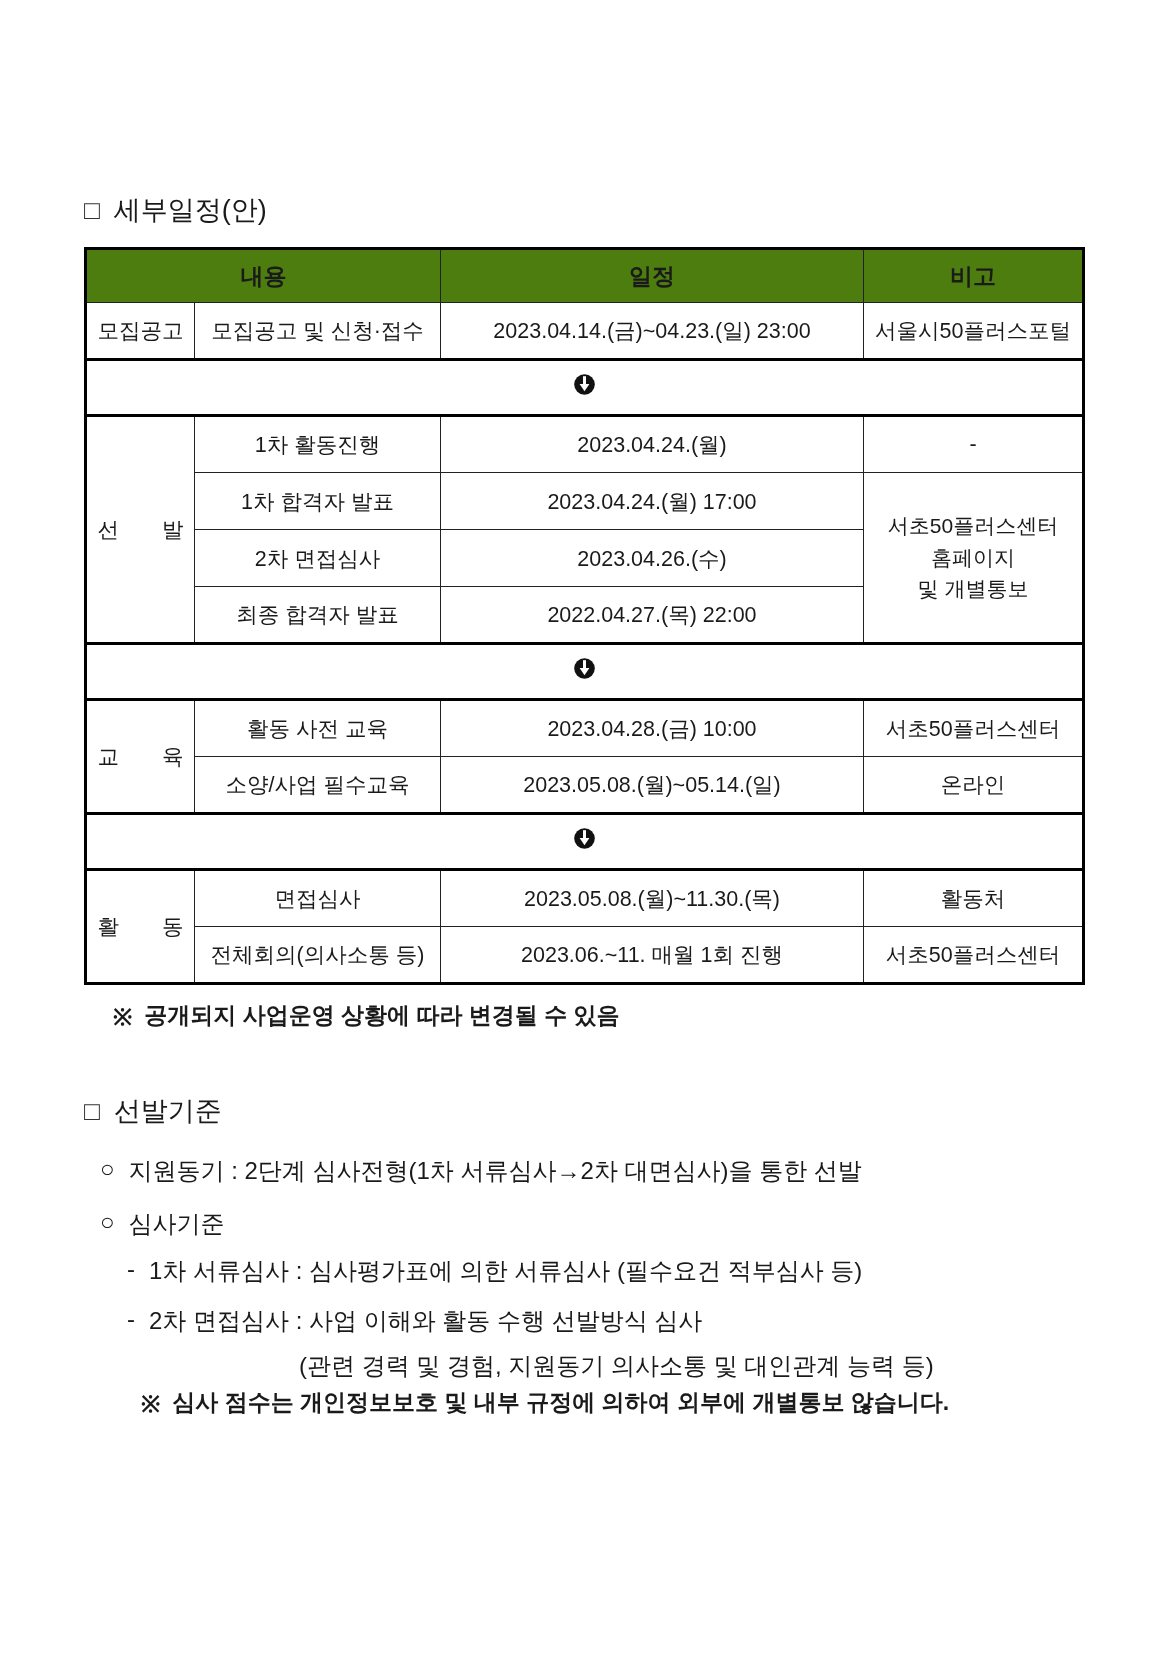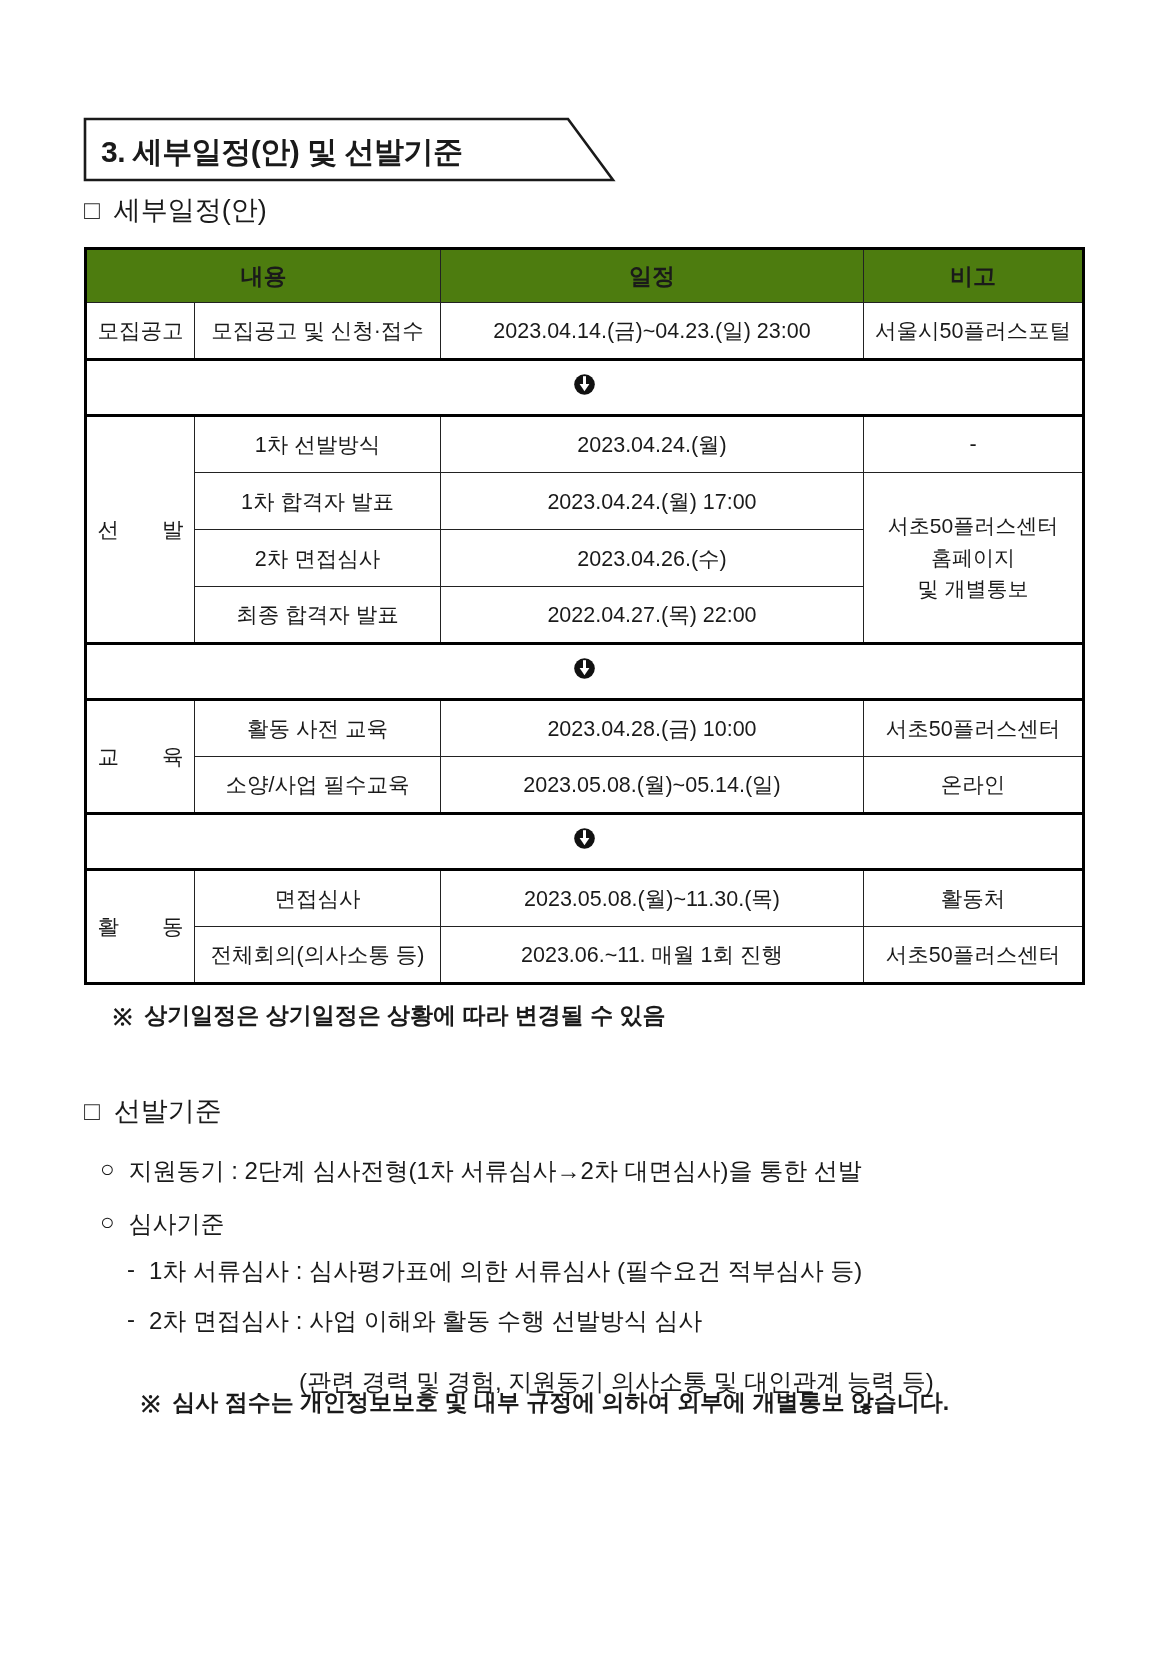--- a/index.html
+++ b/index.html
@@ -33,33 +33,27 @@
   .fn1{left:113px;top:1000px;}
   .fn2{left:141px;top:1387px;}
 
   
   .bullet{position:absolute;font-size:24px;white-space:nowrap;display:flex;}
   .bullet .marker{margin-right:14px;}
   .b1{left:100px;top:1155px;}
   .b2{left:100px;top:1208px;}
   .d1{left:127px;top:1255px;}
   .d2{left:127px;top:1305px;}
-  .cont{left:299px;top:1350px;margin-top:16px;}
+  .cont{left:299px;top:1350px;}
 </style>
 </head>
 <body>
 
 <div class="page">
 
-  <div class="banner">
-    <svg width="548" height="68" viewBox="0 0 548 68">
-      <polygon points="2,3 485,3 530,64 2,64" fill="#ffffff" stroke="#1a1a1a" stroke-width="2.6"></polygon>
-    </svg>
-    <span class="banner-title">3. 세부일정(안) 및 선발기준</span>
-  </div>
 
   <div class="heading h-schedule">
     <span class="marker">□</span>
     <span>세부일정(안)</span>
   </div>
 
   <table class="sched">
     <colgroup>
       <col style="width:109px">
         <col style="width:246px">
@@ -87,21 +81,21 @@
               <circle cx="11.5" cy="11.5" r="10.3" fill="#111"></circle>
               <rect x="10" y="3.2" width="3" height="9" fill="#fff"></rect>
               <polygon points="6.6,11 16.4,11 11.5,18.2" fill="#fff"></polygon>
             </svg>
           </span>
         </td>
       </tr>
 
       <tr class="row">
         <td rowspan="4">선　　발</td>
-        <td>1차 선발방식</td>
+        <td>1차 활동진행</td>
         <td>2023.04.24.(월)</td>
         <td>-</td>
       </tr>
       <tr class="row">
         <td>1차 합격자 발표</td>
         <td>2023.04.24.(월) 17:00</td>
         <td rowspan="3" class="note-multiline">서초50플러스센터
 홈페이지
 및 개별통보</td>
       </tr>
@@ -159,21 +153,21 @@
       <tr class="row">
         <td>전체회의(의사소통 등)</td>
         <td>2023.06.~11. 매월 1회 진행</td>
         <td>서초50플러스센터</td>
       </tr>
     </tbody>
   </table>
 
   <div class="fn fn1">
     <span class="marker">※</span>
-    <span>상기일정은 상기일정은 상황에 따라 변경될 수 있음</span>
+    <span>공개되지 사업운영 상황에 따라 변경될 수 있음</span>
   </div>
 
   <div class="heading h-criteria">
     <span class="marker">□</span>
     <span>선발기준</span>
   </div>
 
   <div class="bullet b1">
     <span class="marker">○</span>
     <span>지원동기 : 2단계 심사전형(1차 서류심사→2차 대면심사)을 통한 선발</span>

